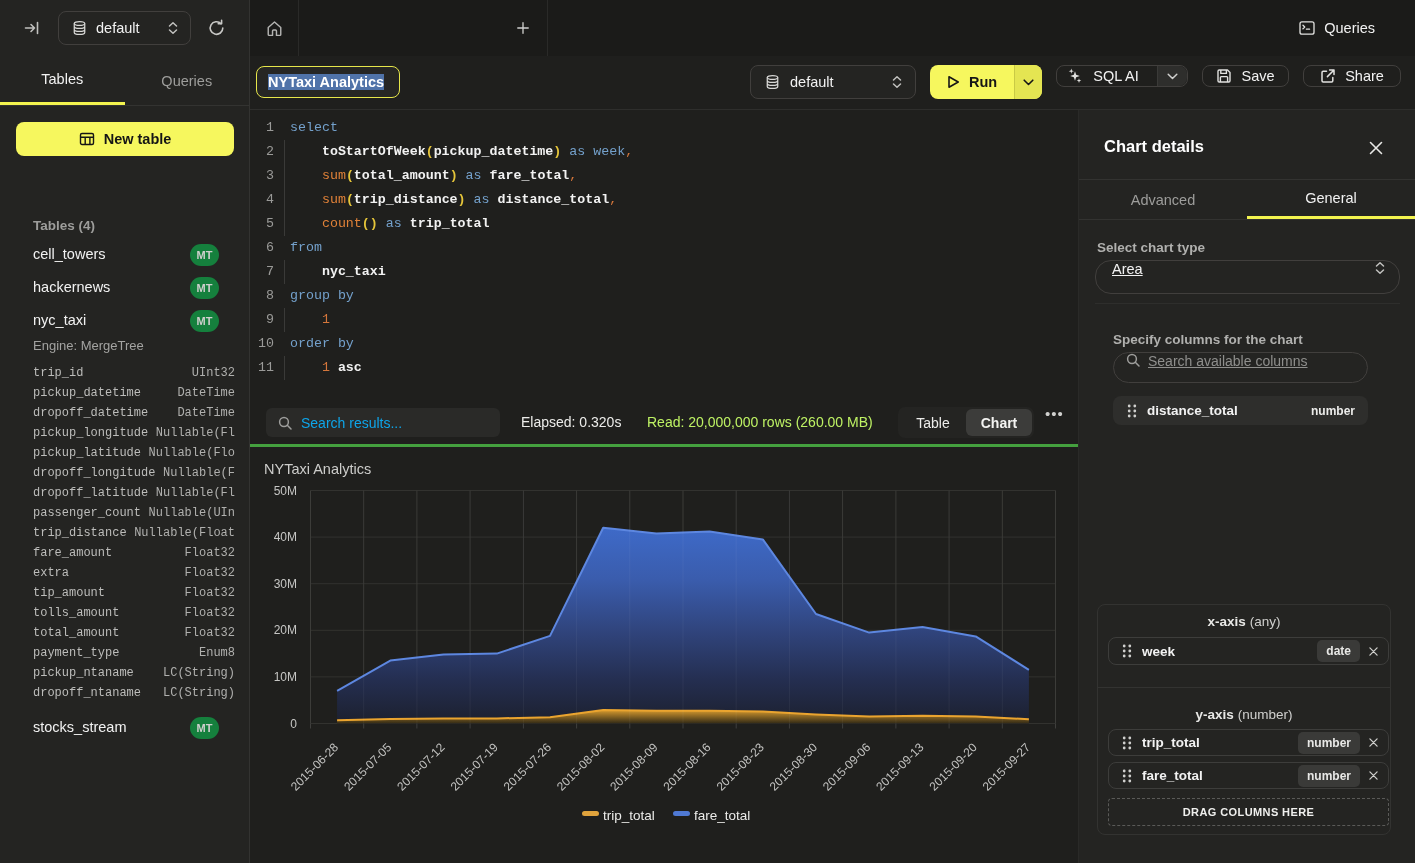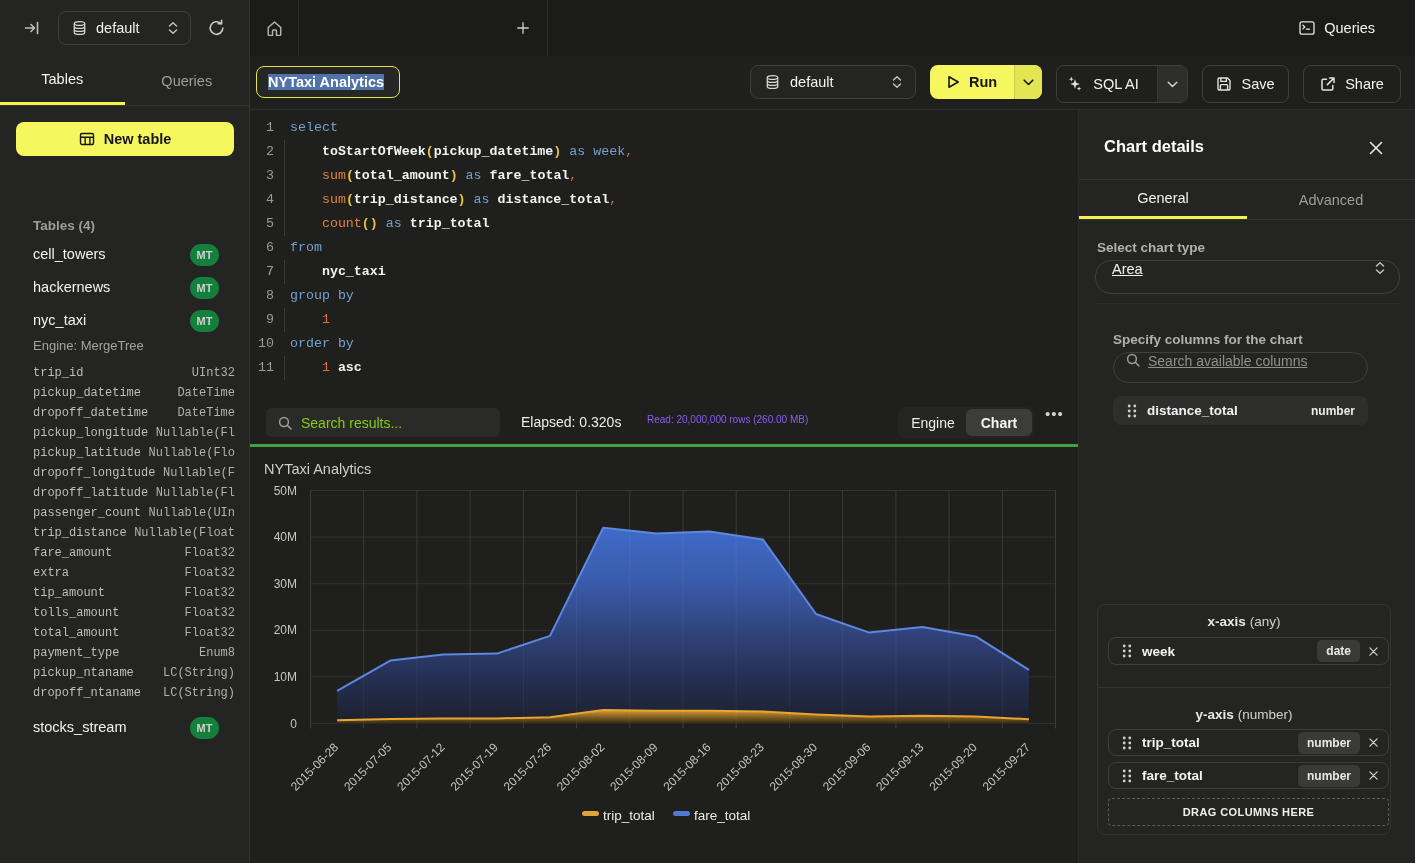--- a/index.html
+++ b/index.html
@@ -28,30 +28,30 @@
 .mt { position:absolute; left:190px; width:29px; height:22px; background:#15803d; border-radius:11px; color:#cfcfcd; font-size:11px; font-weight:700; display:flex; align-items:center; justify-content:center; }
 #engine { position:absolute; left:33px; top:282px; color:#a3a3a1; font-size:13px; }
 #cols { position:absolute; left:33px; top:307px; width:202px; font-family:"Liberation Mono",monospace; font-size:12px; line-height:20px; color:#bdbdbb; }
 #cols .cr { display:flex; justify-content:space-between; white-space:nowrap; }
 #cols .ct { color:#b0b0ae; }
 
 #center { position:absolute; left:250px; top:56px; width:828px; height:807px; }
 #doc-header { position:absolute; left:0; top:0; width:828px; height:54px; }
 #title-box { position:absolute; left:6px; top:10px; width:144px; height:32px; border:1.5px solid #e6e64a; border-radius:8px; background:#262624; display:flex; align-items:center; padding-left:11px; }
 #title-box span { background:#5073a9; color:#fff; font-size:14.5px; font-weight:700; }
-.hbtn { position:absolute; top:9px; height:38px; border:1px solid #413f3d; border-radius:8px; display:flex; align-items:center; justify-content:center; gap:9px; color:#f2f2f2; font-size:14.5px; background:#1f1f1d; }
+.hbtn { position:absolute; top:9px; height:22px; border:1px solid #413f3d; border-radius:8px; display:flex; align-items:center; justify-content:center; gap:9px; color:#f2f2f2; font-size:14.5px; background:#1f1f1d; }
 
 #editor { position:absolute; left:0; top:54px; width:828px; height:336px; font-family:"Liberation Mono",monospace; font-size:13.3px; font-weight:400; }
 .eline { position:absolute; height:24px; line-height:24px; white-space:pre; }
 .lnum { position:absolute; width:24px; text-align:right; color:#9a9a98; font-weight:400; height:24px; line-height:24px; left:0; }
 .kw { color:#74a1cc; } .fn { color:#e08138; } .pa { color:#e5c53a; font-weight:700; } .pu { color:#d4763b; } .id { color:#f2f2f2; font-weight:700; } .nu { color:#d4763b; }
 .guide { position:absolute; width:1px; background:#3a3a38; left:33.5px; }
 
 #results { position:absolute; left:0; top:339px; width:828px; height:48px; }
-#res-search { position:absolute; left:16px; top:13px; width:234px; height:29px; background:#2a2a28; border-radius:6px; display:flex; align-items:center; padding-left:12px; gap:9px; color:#84cc16; font-size:14px; }
+#res-search { position:absolute; left:16px; top:13px; width:234px; height:29px; background:#2a2a28; border-radius:6px; display:flex; align-items:center; padding-left:12px; gap:9px; color:#0ea5e9; font-size:14px; }
 #green-line { position:absolute; left:0; top:388px; width:828px; height:3px; background:#44a03e; }
 
 #chart { position:absolute; left:0; top:389px; width:828px; height:418px; }
 
 #rightpanel { position:absolute; left:1078px; top:110px; width:337px; height:753px; background:#242422; border-left:1px solid #2a2a28; }
 #cd-title { position:absolute; left:25px; top:27px; font-size:16.5px; font-weight:700; color:#fff; }
 #cd-tabs { position:absolute; left:0px; top:69px; width:337px; height:41px; border-top:1px solid #333331; border-bottom:1px solid #333331; display:flex; }
 #cd-tabs .ctab { width:168px; display:flex; align-items:center; justify-content:center; font-size:14.5px; }
 #cd-tabs .active { color:#f2f2f2; border-bottom:3px solid #f3f44f; }
 #cd-tabs .idle { color:#9d9d9b; }
@@ -279,23 +279,23 @@
   </div>
   <div id="results">
     <div id="res-search">
       <svg width="14" height="14" viewBox="0 0 14 14" fill="none" stroke="#9d9d9b" stroke-width="1.5" stroke-linecap="round">
           <circle cx="6" cy="6" r="4.4"></circle>
           <path d="M9.3 9.3L13 13"></path>
         </svg>
       <span>Search results...</span>
     </div>
     <span class="abs" style="left:271px;top:19px;font-size:14px;color:#ececea">Elapsed: 0.320s</span>
-    <span class="abs" style="left:397px;top:19px;font-size:10px;color:#8b5cf6">Read: 20,000,000 rows (260.00 MB)</span>
+    <span class="abs" style="left:397px;top:19px;font-size:14px;color:#bef264">Read: 20,000,000 rows (260.00 MB)</span>
     <div class="abs" style="left:648px;top:12px;width:136px;height:31px;background:#242422;border-radius:7px;display:flex;padding:2px">
-      <div style="flex:1;display:flex;align-items:center;justify-content:center;color:#ececea;font-size:14px">Engine</div>
+      <div style="flex:1;display:flex;align-items:center;justify-content:center;color:#ececea;font-size:14px">Table</div>
       <div style="flex:1;display:flex;align-items:center;justify-content:center;color:#f4f4f2;font-size:14px;font-weight:700;background:#3c3c3a;border-radius:6px">Chart</div>
     </div>
     <span class="abs" style="left:795px;top:10px;font-size:15px;color:#d0d0ce;letter-spacing:1px">•••</span>
   </div>
   <div id="green-line"></div>
   <div id="chart">
       <svg width="828" height="418" viewBox="0 0 828 418">
 <defs>
 <linearGradient id="gb" x1="0" y1="0" x2="0" y2="1">
             <stop offset="0" stop-color="#3e6ac8"></stop>
@@ -401,22 +401,22 @@
 <text x="444" y="375" fill="#ececea" font-size="13.5" font-family="Liberation Sans">fare_total</text>
 </svg>
     </div>
 </div>
 <div id="rightpanel">
   <div id="cd-title">Chart details</div>
   <svg class="abs" style="left:290px;top:31px" width="14" height="14" viewBox="0 0 14 14" stroke="#e8e8e6" stroke-width="1.6" stroke-linecap="round">
       <path d="M1.5 1.5l11 11M12.5 1.5l-11 11"></path>
     </svg>
   <div id="cd-tabs">
+      <div class="ctab idle">Advanced</div>
       <div class="ctab active">General</div>
-      <div class="ctab idle">Advanced</div>
     </div>
   <div class="plabel" style="left:18px;top:130px">Select chart type</div>
   <div class="pselect" style="left:16px;top:150px;width:305px;height:34px;padding-left:16px">Area
     <svg style="margin-left:auto;margin-right:13px" width="12" height="14" viewBox="0 0 12 14" fill="none" stroke="#c0c0be" stroke-width="1.5" stroke-linecap="round" stroke-linejoin="round">
         <path d="M2.5 5L6 1.7 9.5 5M2.5 9L6 12.3 9.5 9"></path>
       </svg>
   </div>
   <div class="abs" style="left:16px;top:193px;width:305px;height:1px;background:#2e2e2c"></div>
   <div class="plabel" style="left:34px;top:222px">Specify columns for the chart</div>
   <div class="pselect" style="left:34px;top:242px;width:255px;height:31px;padding-left:12px;color:#8f8f8d;font-size:14px;gap:8px">

